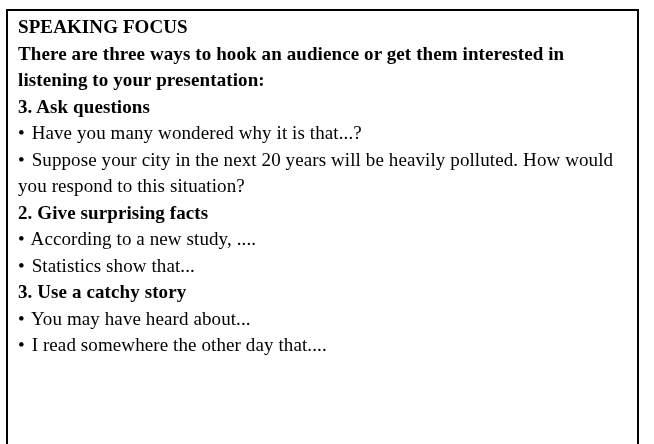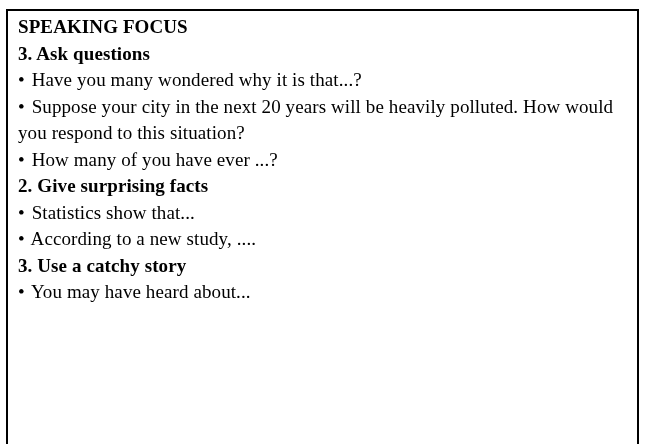--- a/index.html
+++ b/index.html
@@ -38,35 +38,36 @@
     padding-right: 2px;
   }
 </style>
 </head>
 <body>
 
 <div class="panel">
 
   <div class="line bold">SPEAKING FOCUS</div>
 
+  <div class="line bold">There are three ways to hook an audience or get them interested in listening to your presentation:</div>
 
   <div class="line bold">3. Ask questions</div>
 
   <div class="line"><span class="bullet-marker">•</span> <span>Have you many wondered why it is that...?</span></div>
 
   <div class="line"><span class="bullet-marker">•</span> <span>Suppose your city in the next 20 years will be heavily polluted. How would you respond to this situation?</span></div>
 
-  <div class="line"><span class="bullet-marker">•</span> <span>How many of you have ever ...?</span></div>
 
   <div class="line bold">2. Give surprising facts</div>
 
+  <div class="line"><span class="bullet-marker">•</span> <span>According to a new study, ....</span></div>
+
   <div class="line"><span class="bullet-marker">•</span> <span>Statistics show that...</span></div>
-
-  <div class="line"><span class="bullet-marker">•</span> <span>According to a new study, ....</span></div>
 
 
   <div class="line bold">3. Use a catchy story</div>
 
   <div class="line"><span class="bullet-marker">•</span> <span>You may have heard about...</span></div>
 
 
+  <div class="line"><span class="bullet-marker">•</span> <span>I read somewhere the other day that....</span></div>
 
 </div>
 
 </body></html>

